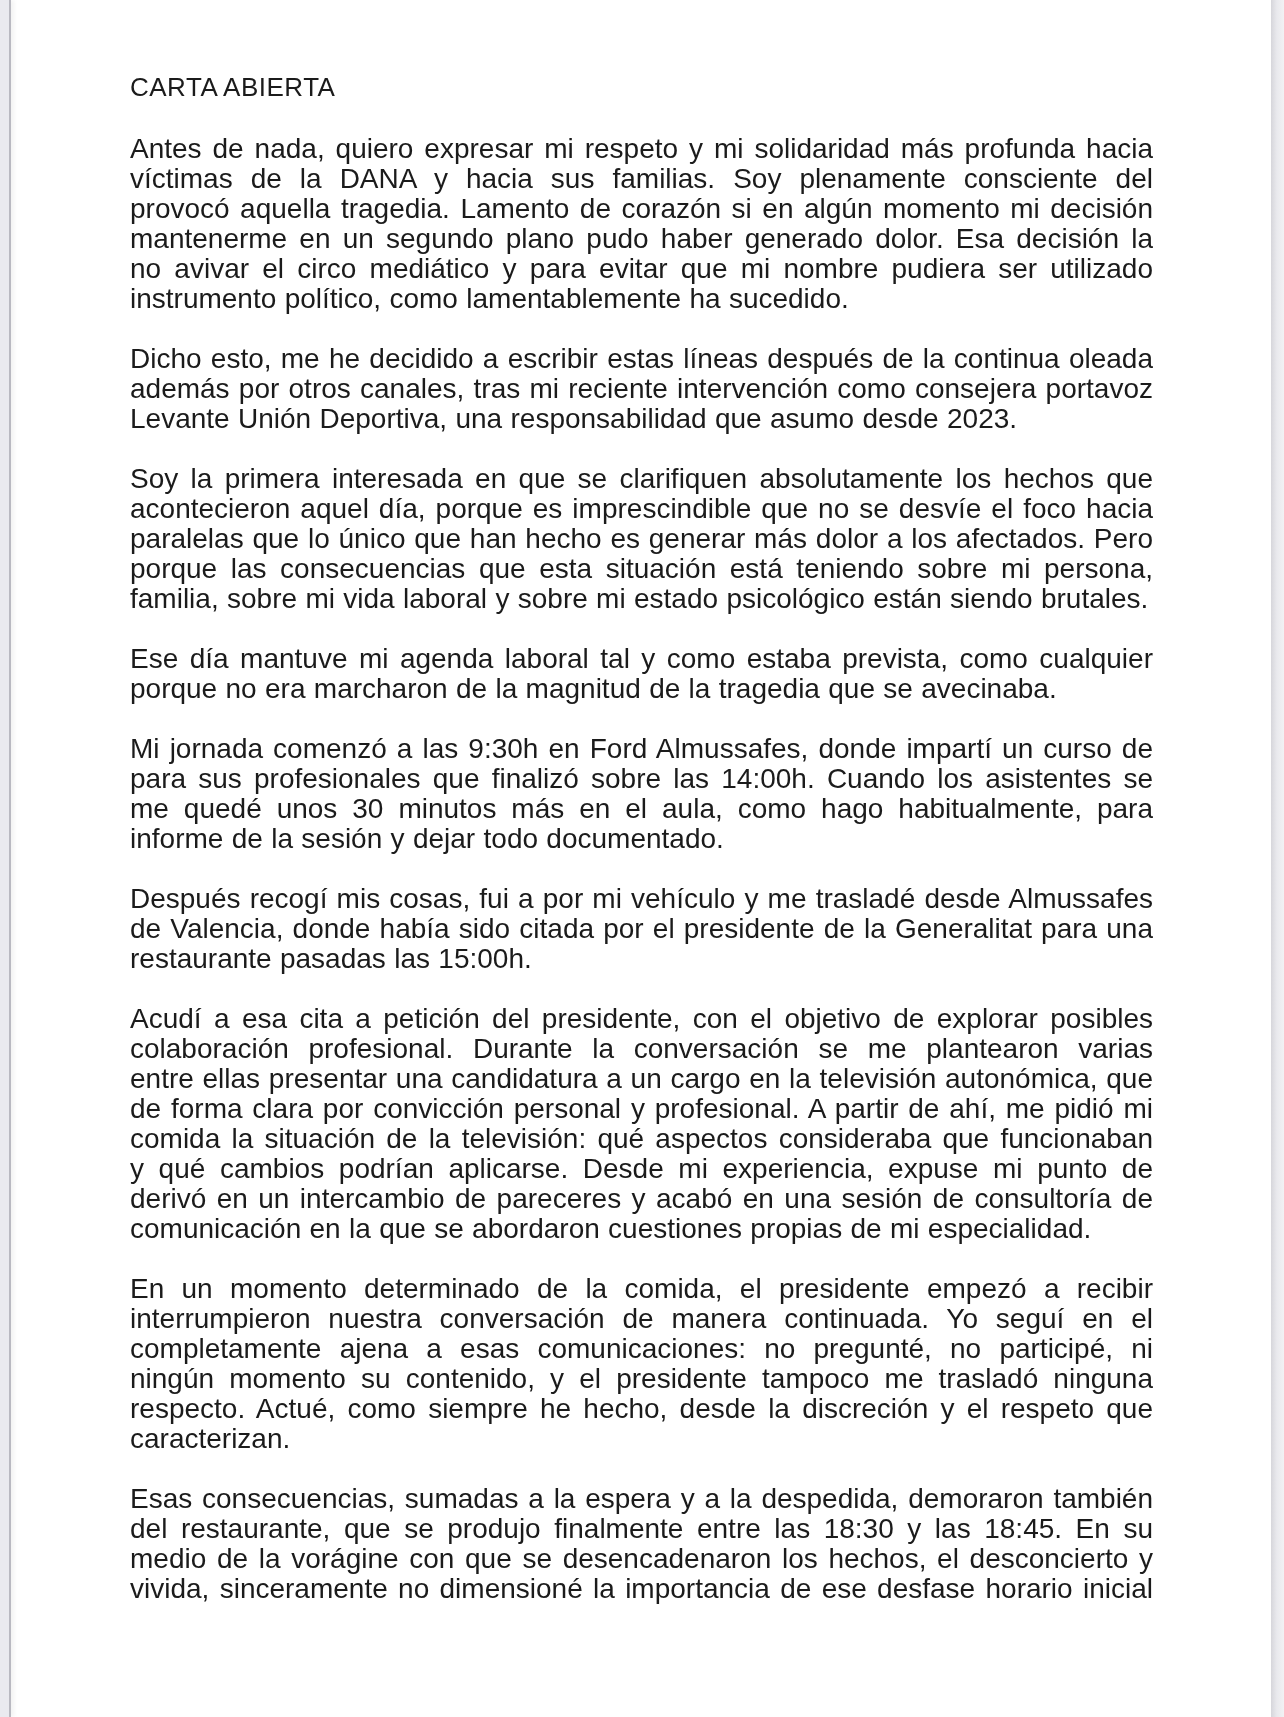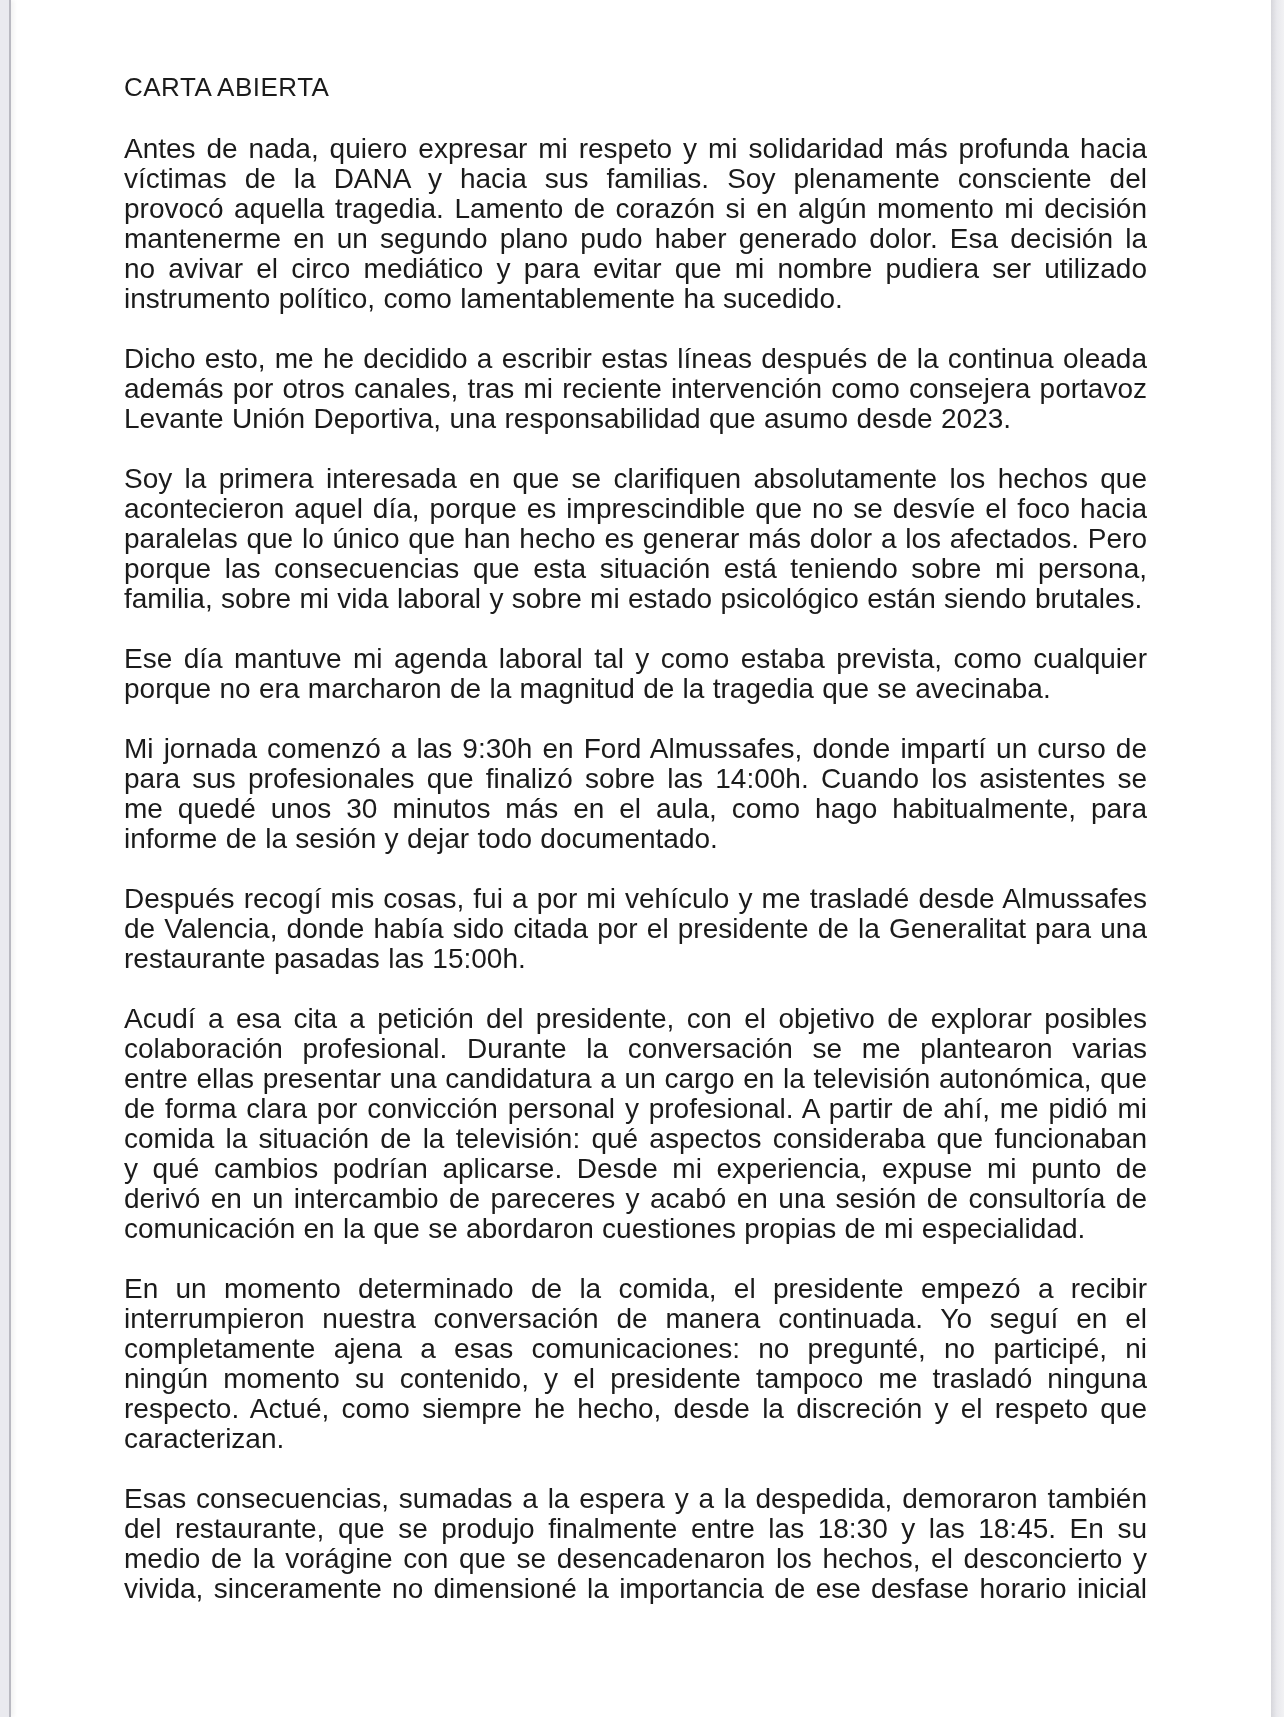--- a/index.html
+++ b/index.html
@@ -24,21 +24,21 @@
     box-shadow: 3px 0 4px rgba(0,0,0,0.05);
   }
   .edge-right {
     position: absolute;
     right: 0; top: 0; bottom: 0;
     width: 13px;
     background: linear-gradient(to right, #d6d6db 0%, #e9e9ed 45%, #f2f2f4 100%);
   }
   .content {
     position: absolute;
-    left: 124px;
+    left: 130px;
     top: 72px;
     width: 1023px;
     color: var(--text-color, #1b1b1b);
   }
   .title {
     font-size: 26px;
     line-height: 30px;
     margin: 0 0 32px 0;
     letter-spacing: 0.5px;
     color: var(--text-color, #1b1b1b);

